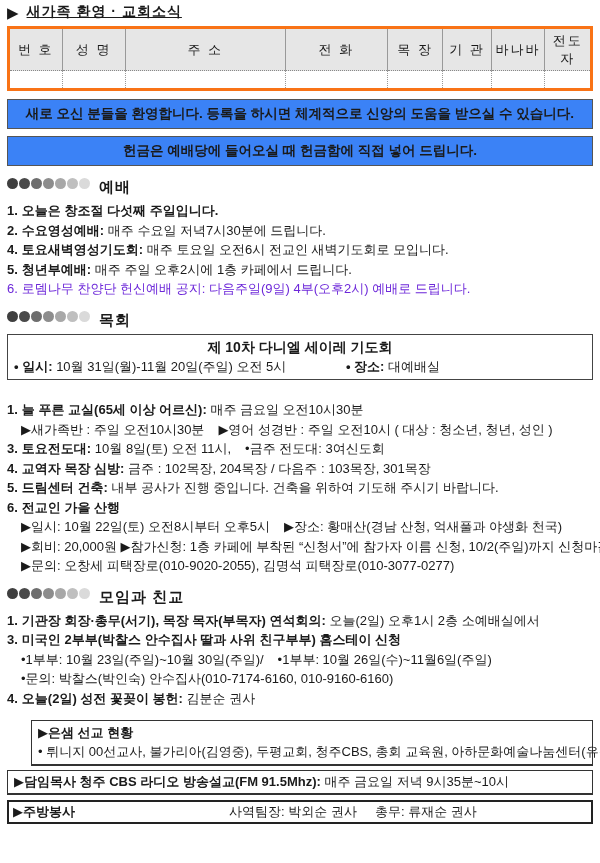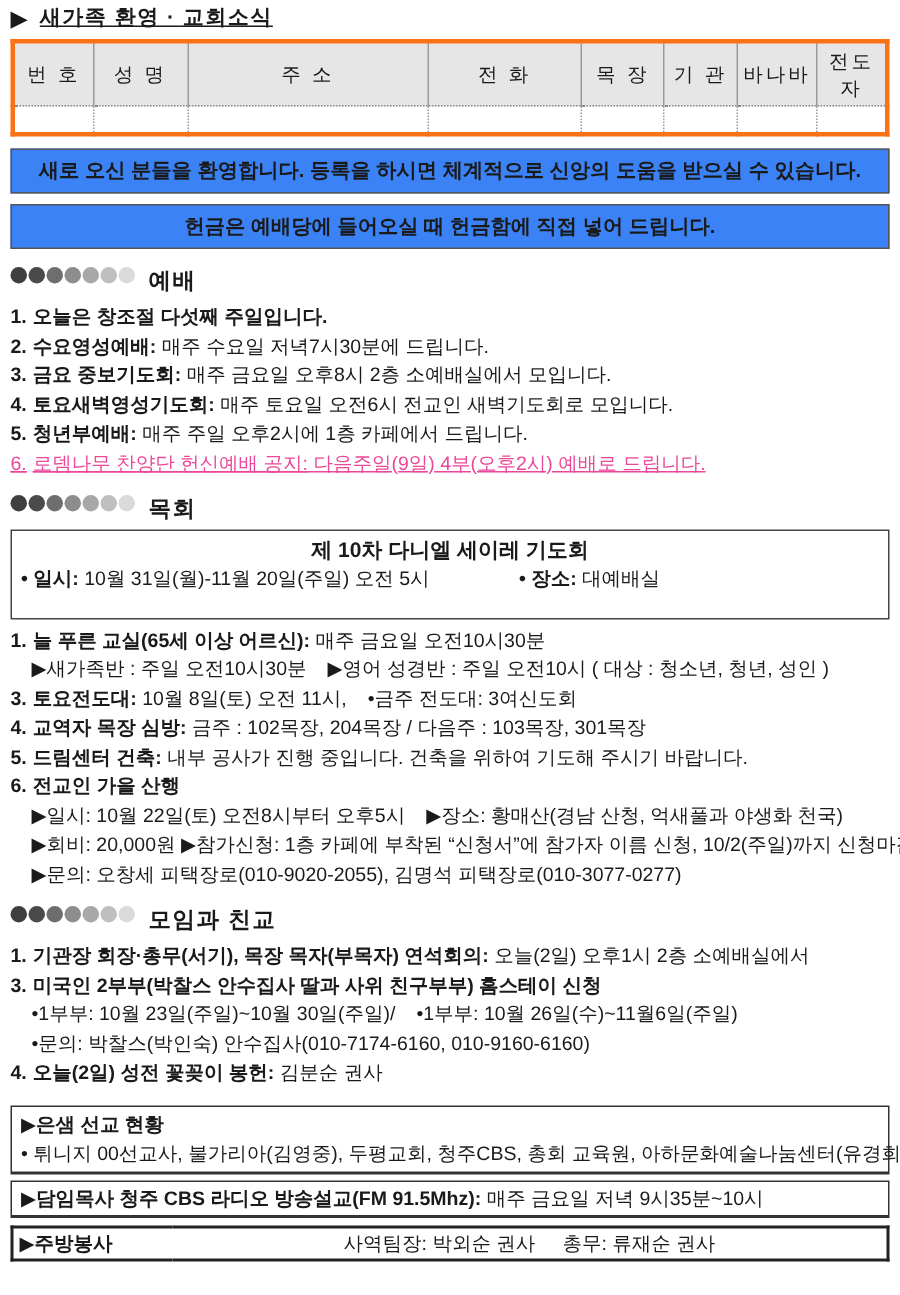--- a/index.html
+++ b/index.html
@@ -41,30 +41,30 @@
   .dots span:nth-child(7){background:#dadada}
   .sec-title { font-size:15px; font-weight:bold; letter-spacing:1px; }
 
   
   .line { line-height:19.5px; white-space:nowrap; }
   .num { font-weight:bold; margin-right:4px; }
   .lbl { font-weight:bold; }
   .txt { font-weight:normal; }
   .sub { padding-left:14px; }
   .gap { margin-left:14px; }
-  .muted, .muted .num, .muted .lbl { color:#ec4899; font-weight:normal;text-decoration:underline; }
-
-  
-  .daniel-box { border:1px solid #444; padding:2px 6px 16px 6px; margin:3px 0 4px 0; }
+  .muted, .muted .num, .muted .lbl { color:#6d28d9; font-weight:normal; }
+
+  
+  .daniel-box { border:1px solid #444; padding:2px 6px 3px 6px; margin:3px 0 20px 0; }
   .daniel-box .bxttl { text-align:center; font-weight:bold; font-size:14px; line-height:20px; }
   .daniel-box .row { line-height:19.5px; }
   .daniel-box .plc { margin-left:56px; }
 
   
-  .mission-box { border:1px solid #333; border-bottom:2px solid #333; padding:2px 6px 3px 6px; margin-top:12px; }
+  .mission-box { border:1px solid #333; border-bottom:2px solid #333; padding:2px 6px 3px 6px; margin-top:12px;margin-left:24px; }
   .mission-box .bxttl { font-weight:bold; line-height:19px; }
   .mission-box .bxline { line-height:19px; white-space:nowrap; }
   .radio-box { border:1px solid #333; border-bottom:2px solid #333; padding:2px 6px; margin-top:4px; line-height:18px; white-space:nowrap; }
 
   
   table.kitchen { width:100%; border-collapse:collapse; border:2px solid #222; margin-top:5px; }
   table.kitchen td, table.kitchen th { border:1px solid #555; padding:1px 4px; height:21px; font-size:13px; }
   table.kitchen .k-title { font-weight:bold; border-right:none; width:110px; }
   table.kitchen .k-lead { text-align:center; border-left:none; font-weight:normal; }
   table.kitchen .k-lead .sp { margin-left:18px; }
@@ -123,21 +123,20 @@
       <span></span>
       <span></span>
       <span></span>
       <span></span>
     </span>
   <span class="sec-title">예배</span>
 </div>
 <div>
   <div class="line"><span class="num">1.</span><span class="lbl">오늘은 창조절 다섯째 주일입니다.</span></div>
   <div class="line"><span class="num">2.</span><span class="lbl">수요영성예배:</span> <span class="txt">매주 수요일 저녁7시30분에 드립니다.</span></div>
-  <div class="line"><span class="num">3.</span><span class="lbl">금요 중보기도회:</span> <span class="txt">매주 금요일 오후8시 2층 소예배실에서 모입니다.</span></div>
   <div class="line"><span class="num">4.</span><span class="lbl">토요새벽영성기도회:</span> <span class="txt">매주 토요일 오전6시 전교인 새벽기도회로 모입니다.</span></div>
   <div class="line"><span class="num">5.</span><span class="lbl">청년부예배:</span> <span class="txt">매주 주일 오후2시에 1층 카페에서 드립니다.</span></div>
   <div class="line muted"><span class="num">6.</span><span class="lbl">로뎀나무 찬양단 헌신예배 공지:</span> <span class="txt">다음주일(9일) 4부(오후2시) 예배로 드립니다.</span></div>
 </div>
 
 <div class="sec-head">
   <span class="dots">
       <span></span>
       <span></span>
       <span></span>

